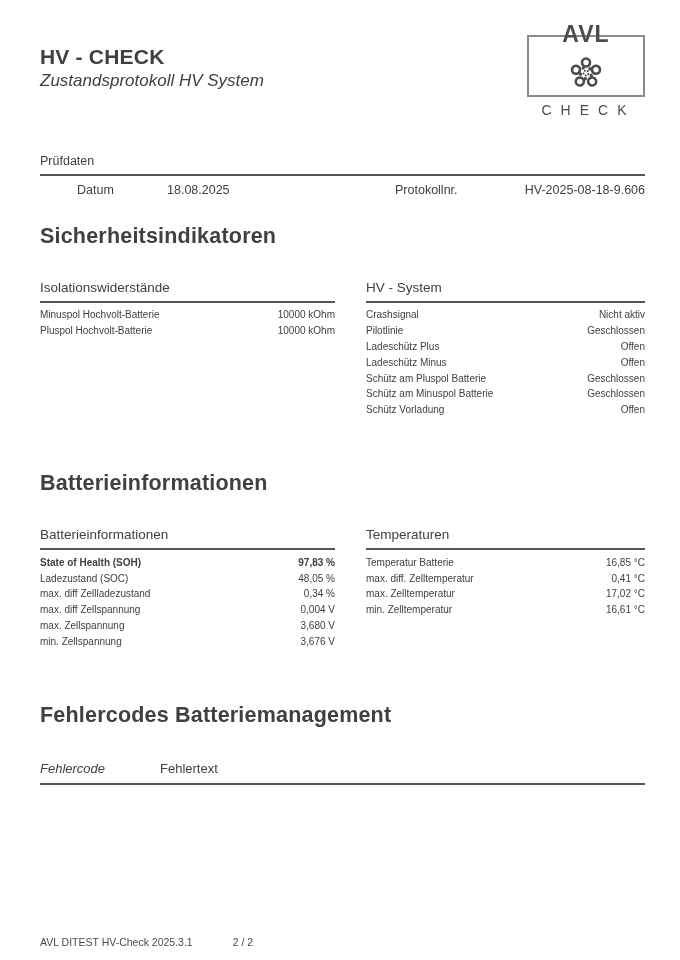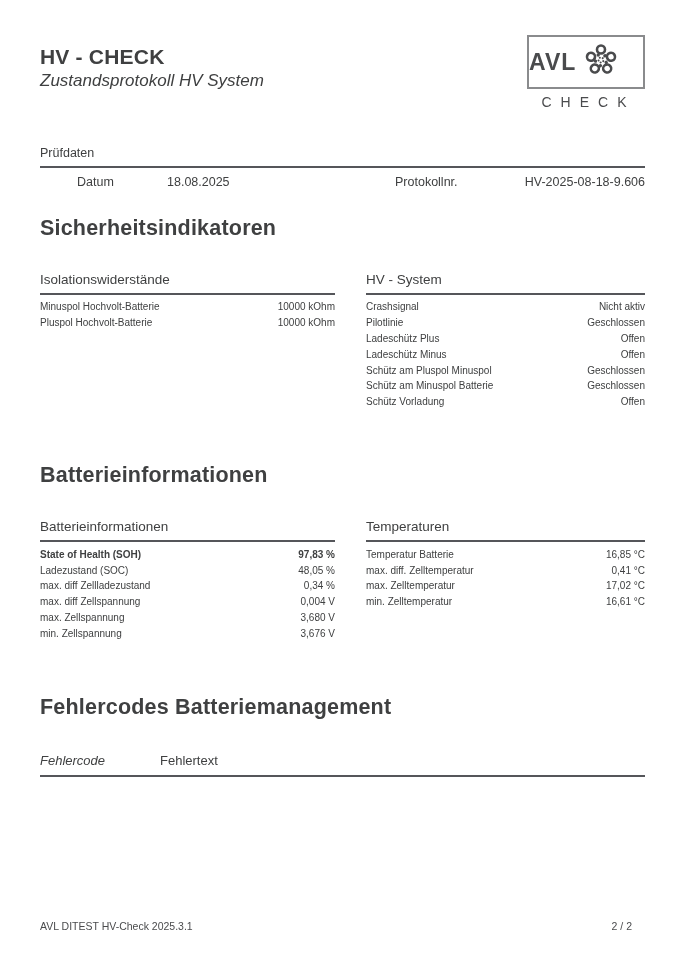--- a/index.html
+++ b/index.html
@@ -12,23 +12,24 @@
     overflow: hidden;
   }
   .page { padding: 45px 35px 0 40px; }
 
   
   .header { display: flex; justify-content: space-between; align-items: flex-start; }
   .doc-title { font-size: 21px; font-weight: 700; letter-spacing: .2px; line-height: 1.1; }
   .doc-subtitle { font-size: 17px; font-weight: 400; margin-top: 3px; font-style: italic; }
   .logo { display: flex; flex-direction: column; width: 118px; margin-top: -10px; }
   .logo-box {
-    border: 2px solid #8a8b8d; height: 54px;
-    display: flex; align-items: center; justify-content: flex-start; gap: 7px;
+    border: 2px solid #8a8b8d; height: 62px;
+    display: flex; align-items: center; justify-content: flex-end; gap: 7px;
     box-sizing: border-box;
+    flex-direction: column;
   }
   .logo-brand { font-size: 23px; font-weight: 700; color: #4a4b4d; letter-spacing: 1px; }
   .logo-wordmark {
     margin-top: 5px; font-size: 14px; color: #4a4b4d;
     letter-spacing: 9px; text-align: center; text-indent: 5px; font-weight: 500;
   }
 
   
   .pruef { margin-top: 36px; }
   .pruef-heading { font-size: 12.5px; padding-bottom: 6px; border-bottom: 2px solid #55565a; }
@@ -54,22 +55,22 @@
 
   
   .fehler-header {
     margin-top: 33px; display: flex; font-size: 13px;
     padding-bottom: 7px; border-bottom: 2px solid #55565a;
   }
   .fehler-header .col0 { width: 120px; font-style: italic; }
 
   
   .footer {
-    position: absolute; left: 40px; right: 35px; bottom: 28px;
-    display: flex; justify-content: space-between; font-size: 10.5px; color: #4a4b4d; gap: 40px;
+    position: absolute; left: 40px; right: 35px; bottom: 12px;
+    display: flex; justify-content: flex-start; font-size: 10.5px; color: #4a4b4d; gap: 40px;
   }
   .footer .page-num { padding-right: 13px; }
 </style>
 </head>
 <body>
 
 <div class="page">
 
   <div class="header">
     <div>
@@ -141,21 +142,21 @@
           </div>
           <div class="trow">
             <span class="tlabel">Ladeschütz Plus</span>
             <span class="tvalue">Offen</span>
           </div>
           <div class="trow">
             <span class="tlabel">Ladeschütz Minus</span>
             <span class="tvalue">Offen</span>
           </div>
           <div class="trow">
-            <span class="tlabel">Schütz am Pluspol Minuspol</span>
+            <span class="tlabel">Schütz am Pluspol Batterie</span>
             <span class="tvalue">Geschlossen</span>
           </div>
           <div class="trow">
             <span class="tlabel">Schütz am Minuspol Batterie</span>
             <span class="tvalue">Geschlossen</span>
           </div>
           <div class="trow">
             <span class="tlabel">Schütz Vorladung</span>
             <span class="tvalue">Offen</span>
           </div>

